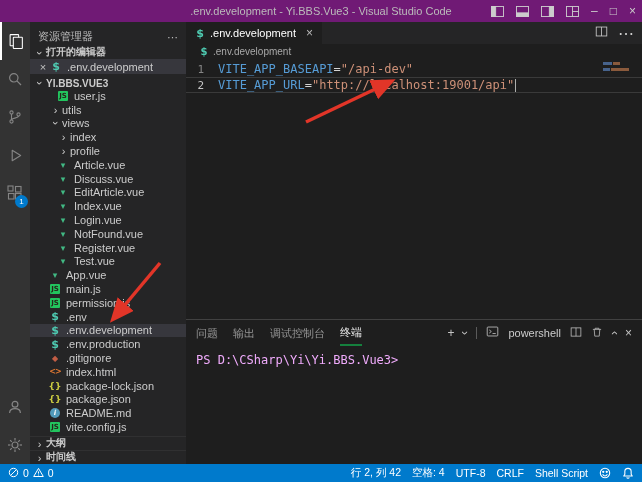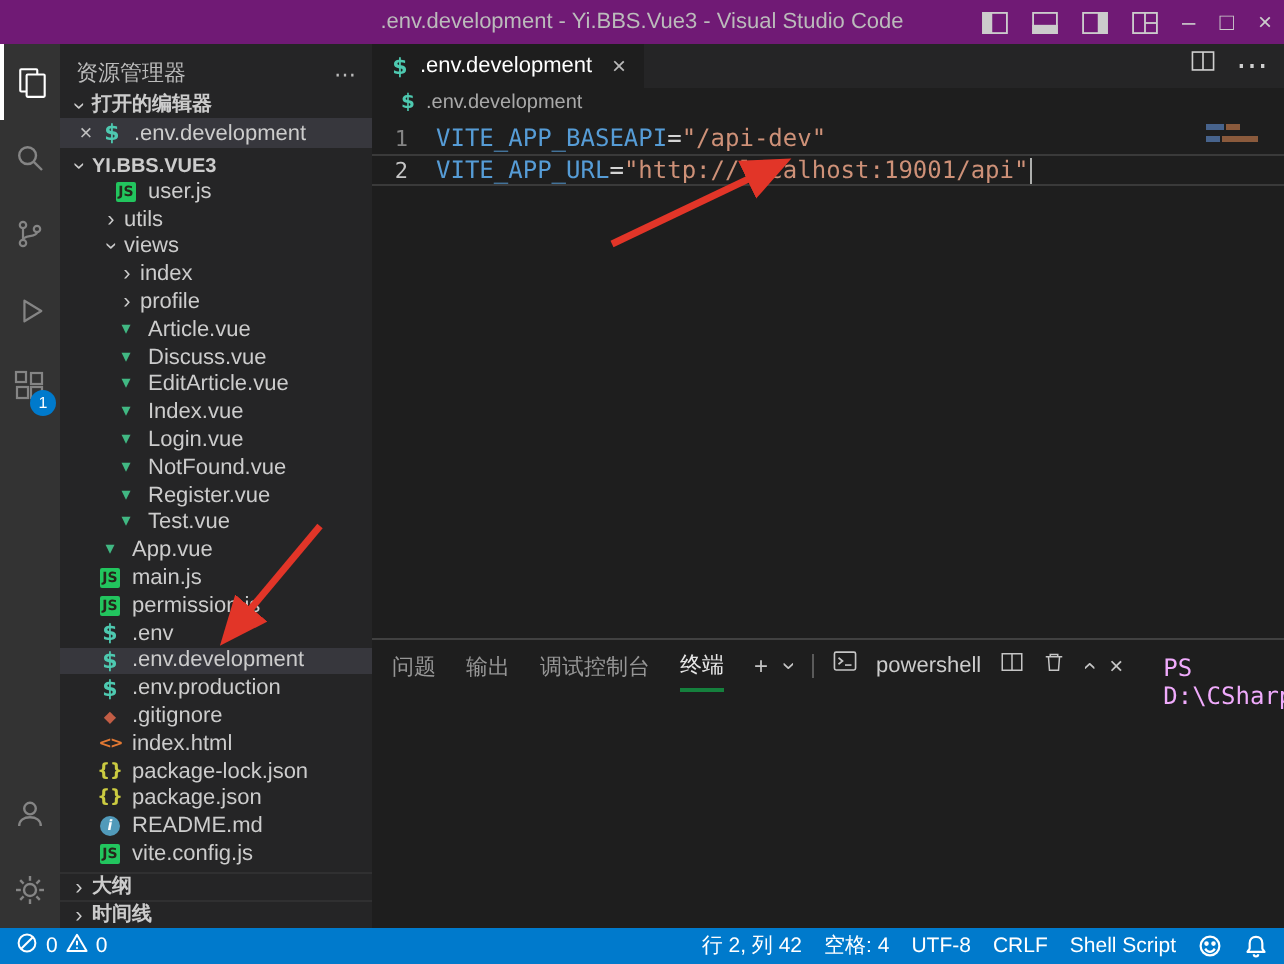--- a/index.html
+++ b/index.html
@@ -70,21 +70,21 @@
   .cur .lnum { color:#c6c6c6; }
   .tk-var { color:#569cd6; }
   .tk-op  { color:#d4d4d4; }
   .tk-str { color:#ce9178; }
   .cursor { display:inline-block; width:1px; height:13px; background:#aeafad; margin-left:1px; vertical-align:middle; }
   .minimap { position:absolute; top:3px; right:5px; width:34px; }
   .mm-line { display:flex; gap:1px; height:3px; margin-bottom:3px; }
   .mm-b { background:#47638c; } .mm-o { background:#8a5a3c; }
 
   
-  .panel { height:116px; border-top:1px solid #414141; display:flex; flex-direction:row; }
+  .panel { height:116px; border-top:1px solid #414141; display:flex; flex-direction:column; }
   .panel-head { height:26px; display:flex; align-items:center; padding:0 10px; flex:none; }
   .ptab { height:100%; display:flex; align-items:center; font-size:11px; color:#969696; margin-right:15px; cursor:pointer; }
   .ptab.act { color:#e7e7e7; border-bottom:2px solid #15803d; }
   .phead-right { margin-left:auto; display:flex; align-items:center; gap:9px; color:#c5c5c5; }
   .phr-txt { font-size:11px; color:#cccccc; }
   .pdivider { width:1px; height:12px; background:#5a5a5a; }
   .glyph-btn { font-size:12px; color:#c5c5c5; cursor:pointer; line-height:1; }
   .chev-up { display:inline-block; transform:rotate(-90deg); }
   .chev-dn { display:inline-block; transform:rotate(90deg); }
   .pcontent { flex:1; padding:7px 10px; font-family:"DejaVu Sans Mono", monospace; font-size:12px; color:#f0abfc; }

